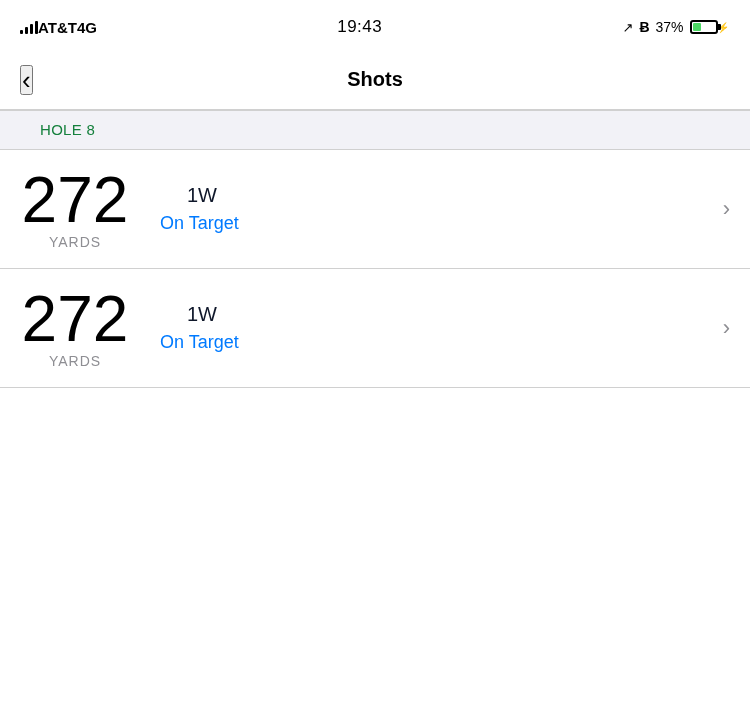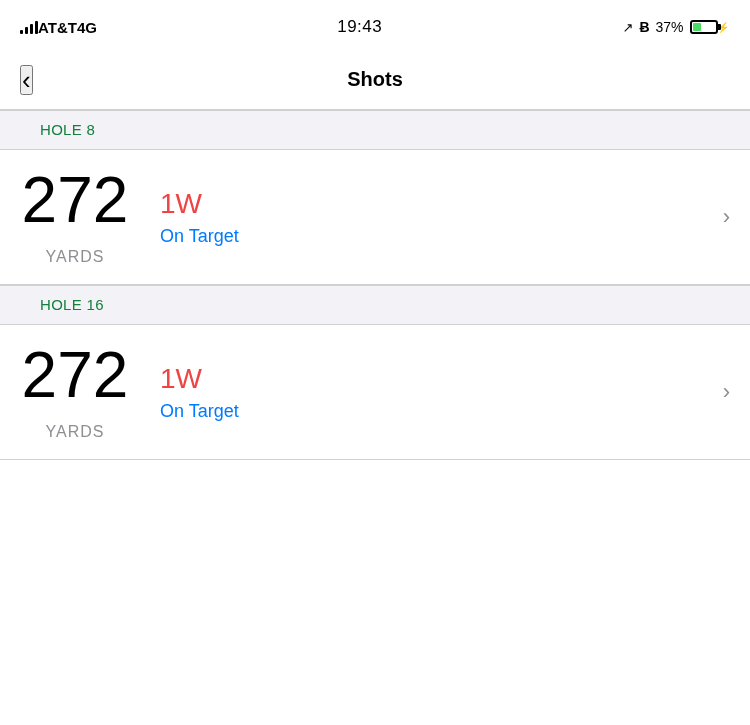--- a/index.html
+++ b/index.html
@@ -165,37 +165,38 @@
     }
 
     .distance-number {
       font-size: 64px;
       font-weight: 300;
       color: #000;
       line-height: 1;
     }
 
     .distance-unit {
-      font-size: 16px;
+      font-size: 14px;
       font-weight: 500;
       color: #8e8e93;
       letter-spacing: 1px;
-      margin-top: 16px;
+      margin-top: 2px;
     }
 
     .shot-details {
       display: flex;
       flex-direction: column;
       gap: 6px;
     }
 
     .club-name {
-      font-size: 28px;
+      font-size: 20px;
       font-weight: 400;
-      color: #ef4444;
+      color: #0f172a;
+      margin-left: 27px;
     }
 
     .shot-status {
       font-size: 18px;
       font-weight: 400;
       color: #007aff;
       text-align: right;
     }
 
     .chevron-right {
@@ -256,23 +257,20 @@
     </div>
     <div class="shot-details">
       <span class="club-name">1W</span>
       <span class="shot-status">On Target</span>
     </div>
     <span class="chevron-right">›</span>
   </div>
 </div>
 
 <div class="section-group">
-  <div class="section-header">
-    <span class="section-header-text">HOLE 16</span>
-  </div>
   <div class="shot-row">
     <div class="shot-distance">
       <span class="distance-number">272</span>
       <span class="distance-unit">YARDS</span>
     </div>
     <div class="shot-details">
       <span class="club-name">1W</span>
       <span class="shot-status">On Target</span>
     </div>
     <span class="chevron-right">›</span>

